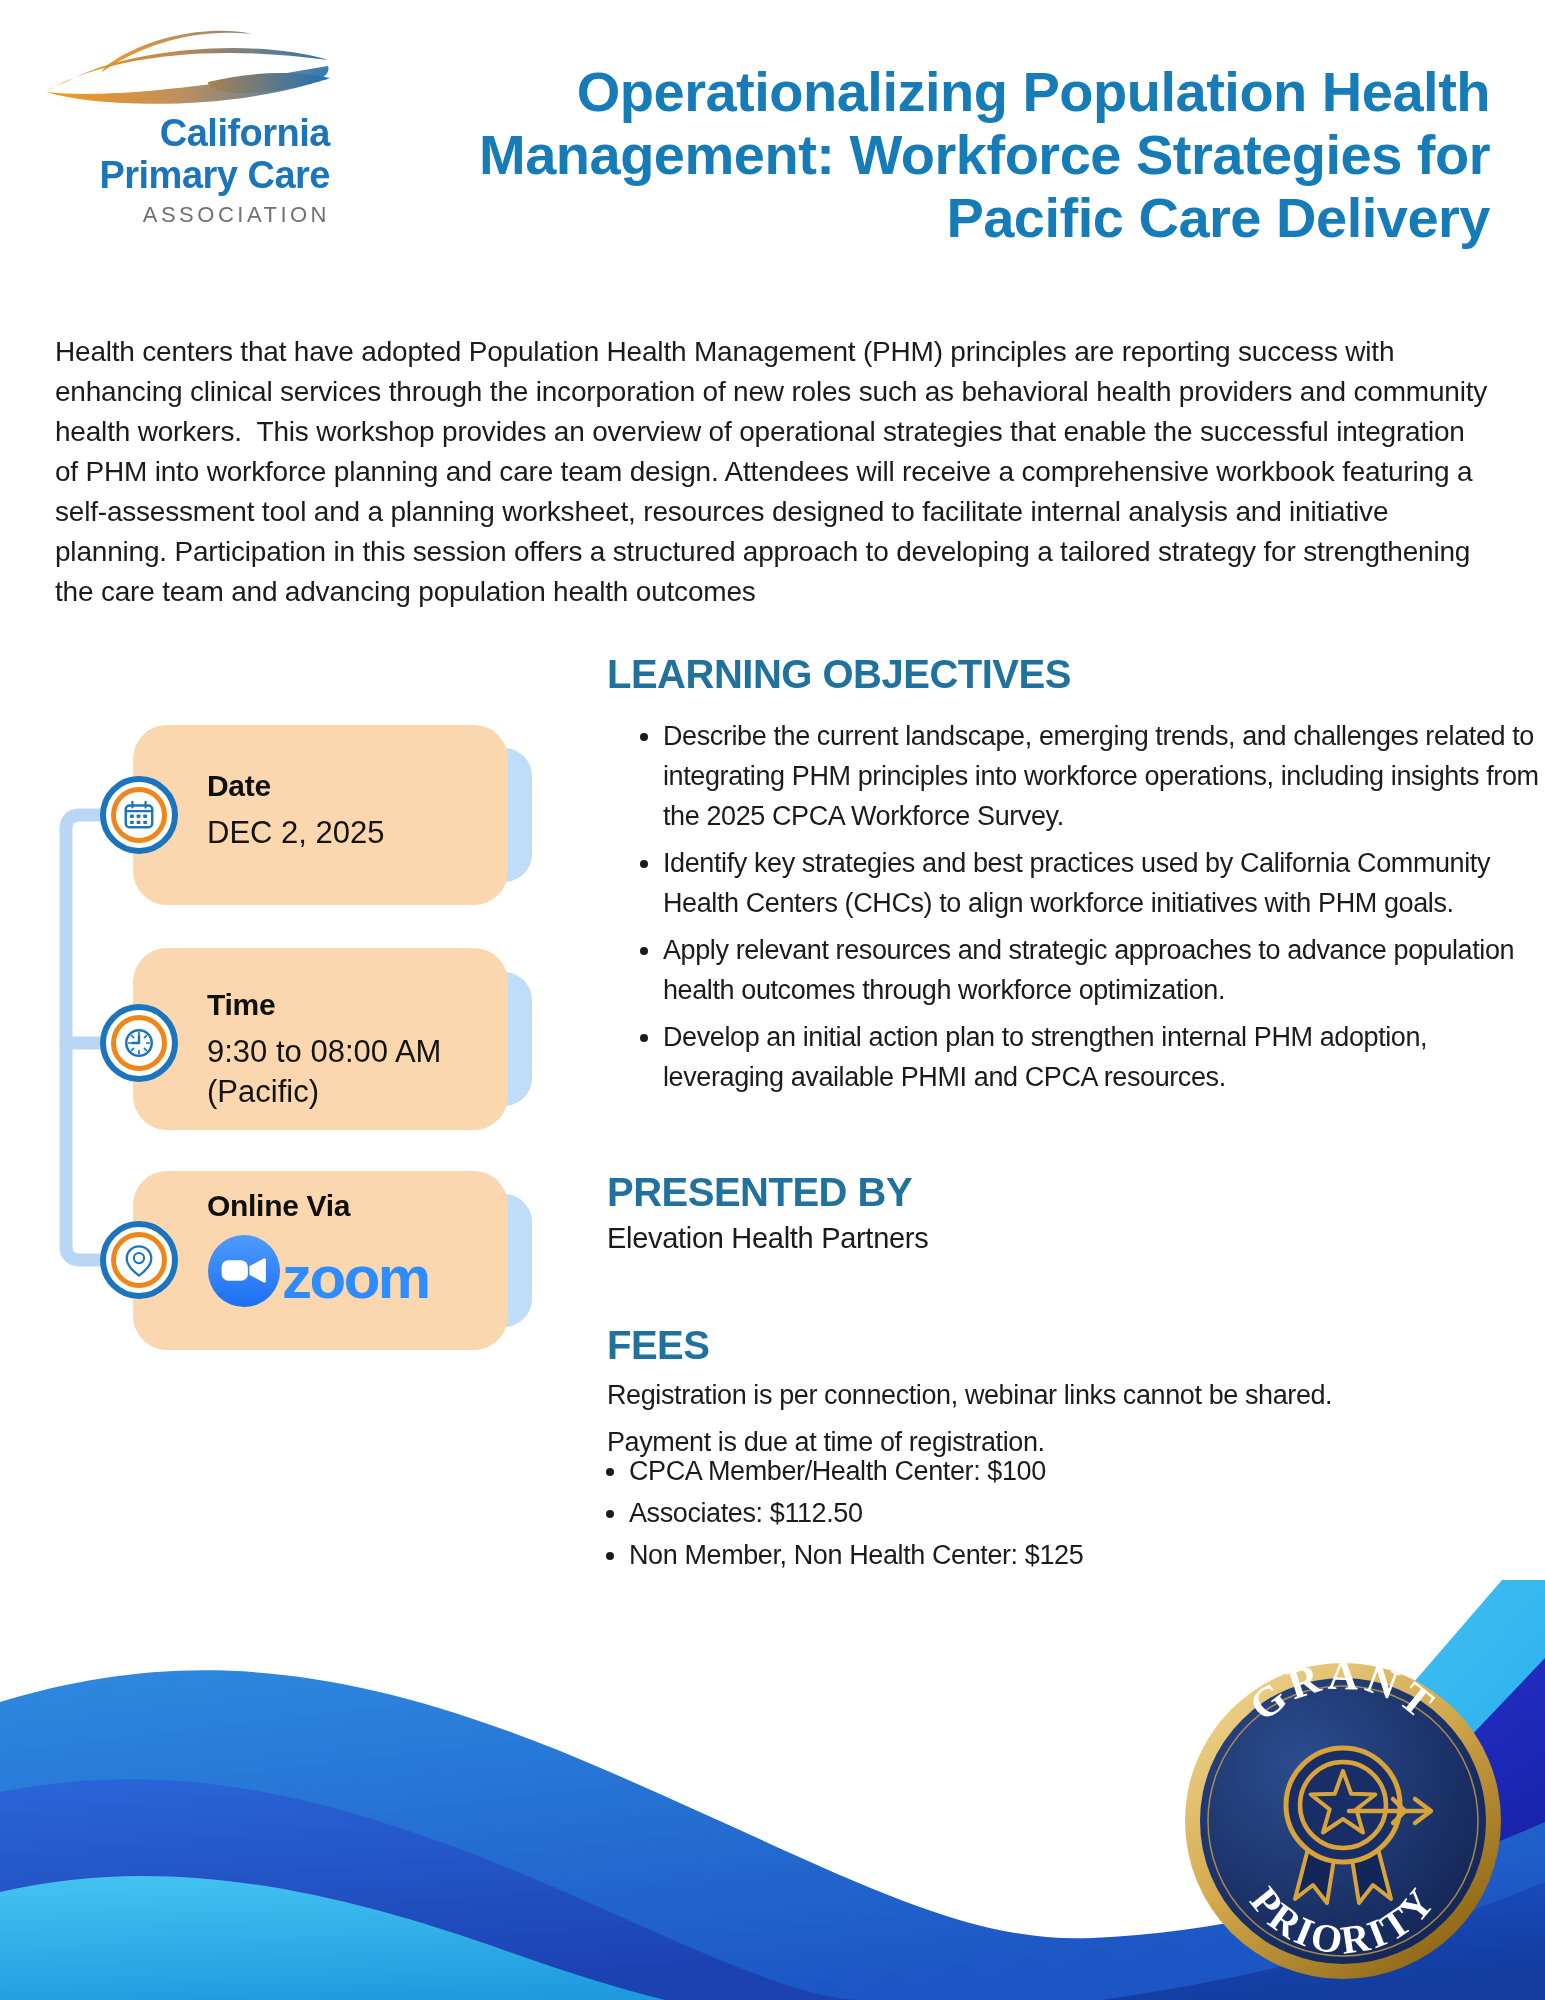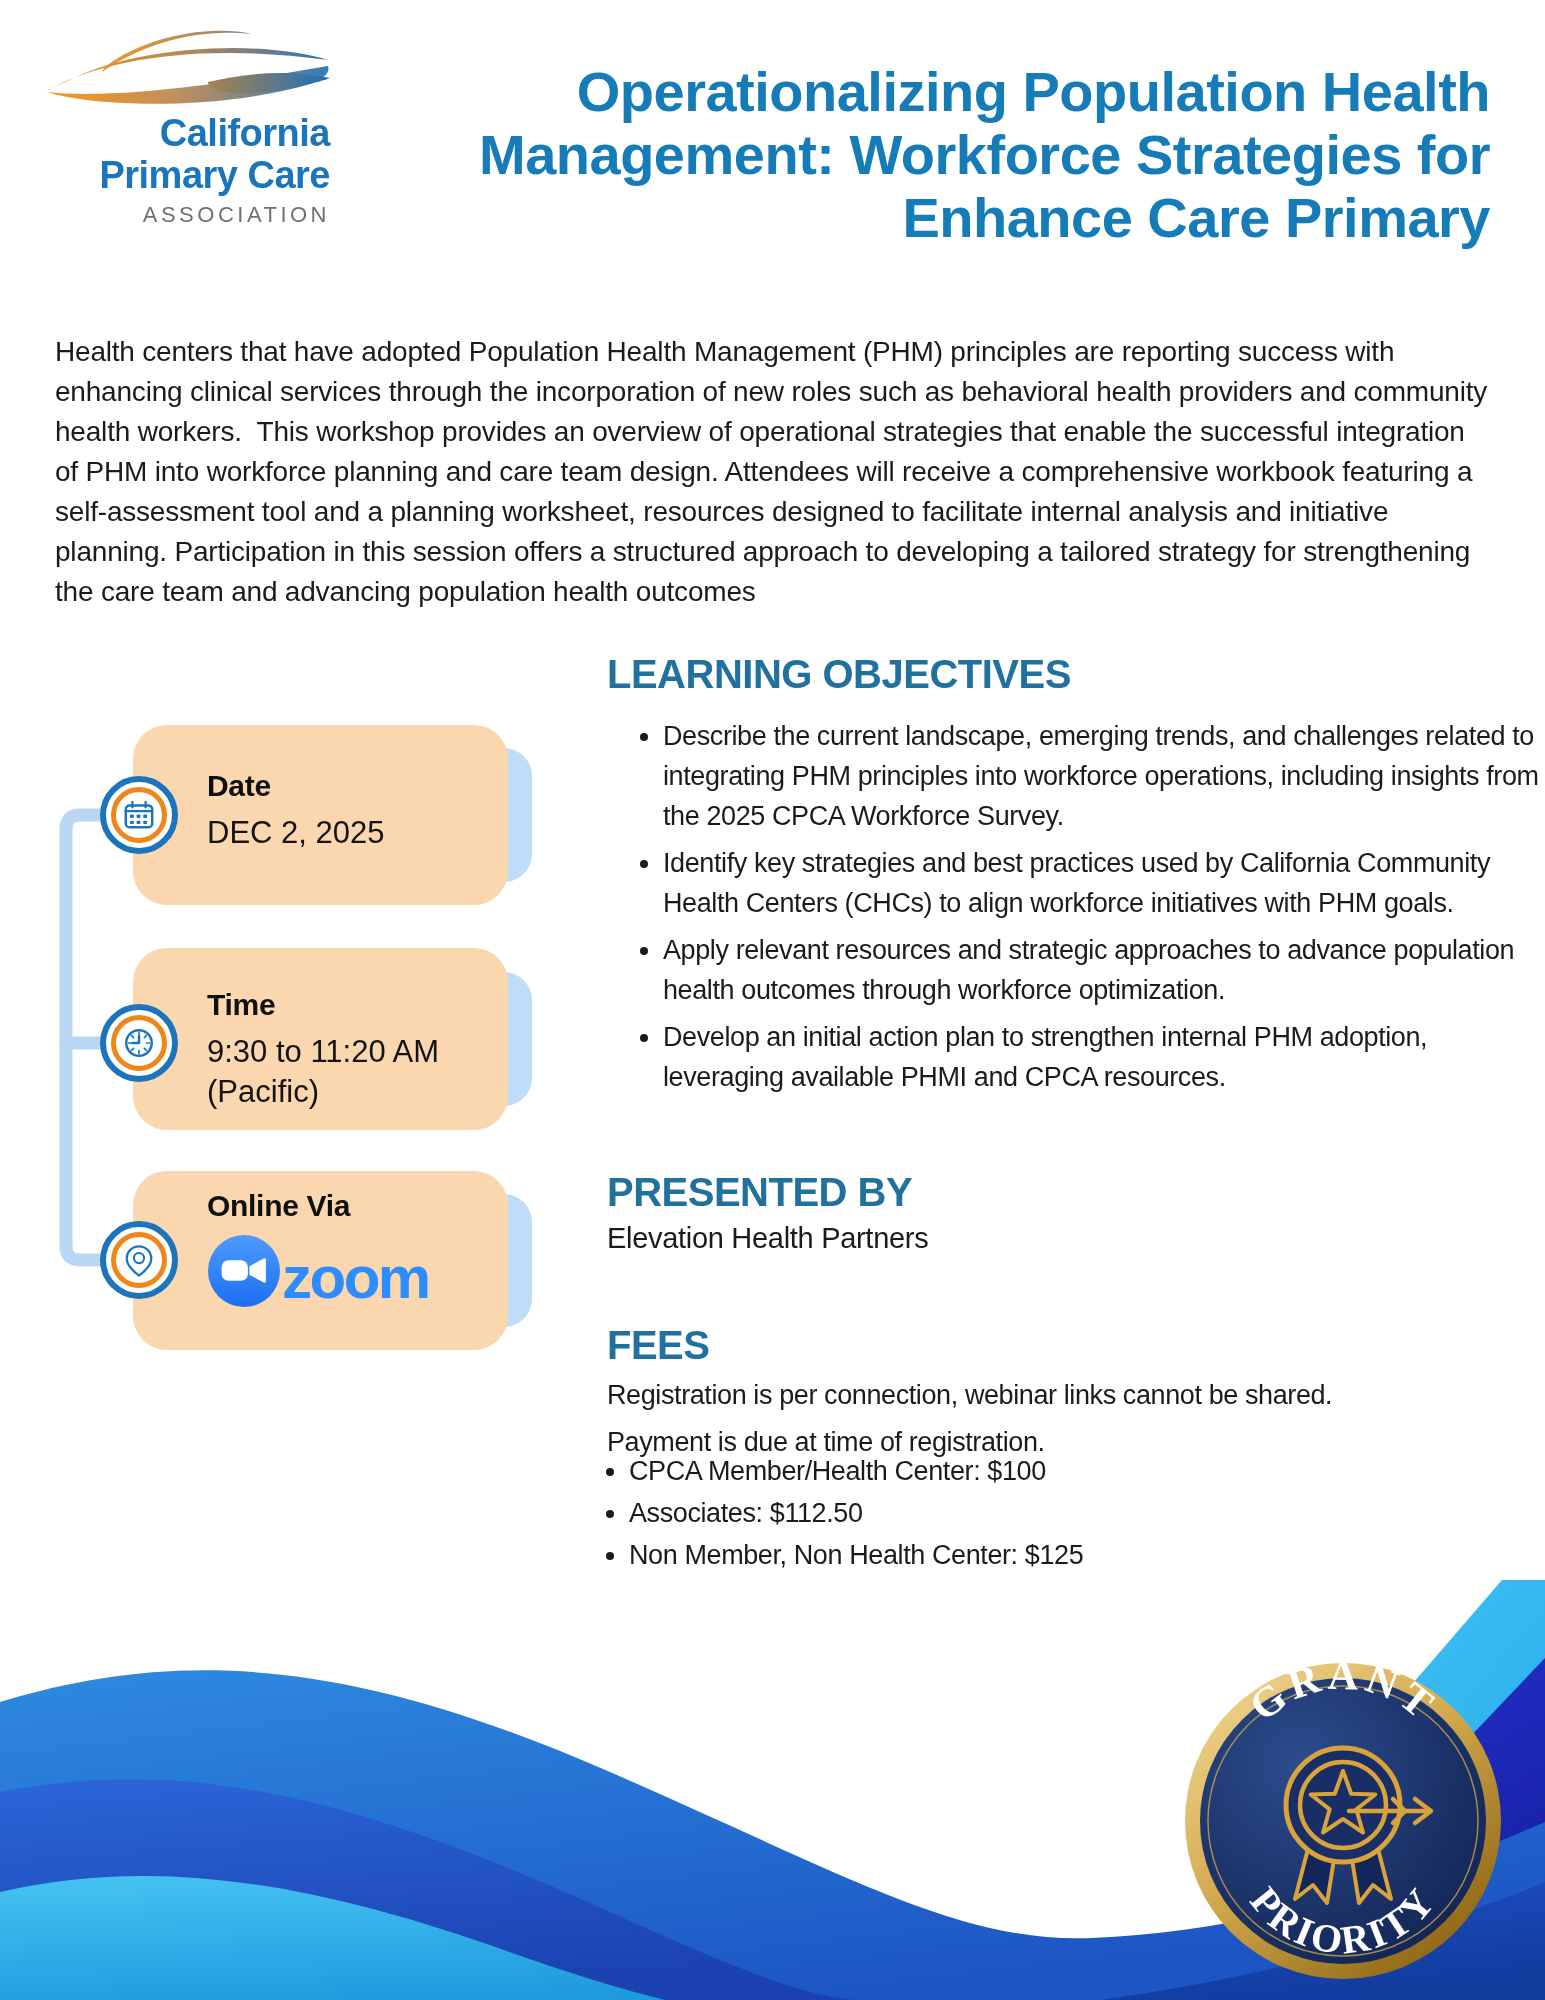--- a/index.html
+++ b/index.html
@@ -92,21 +92,21 @@
       <path d="M168,56 C210,46 252,44 290,52 C268,60 222,70 184,66 C172,64 168,60 168,56 Z" fill="url(#sw3)"></path>
     </svg>
     <div class="logo-line1">California</div>
     <div class="logo-line2">Primary Care</div>
     <div class="logo-line3">ASSOCIATION</div>
   </div>
 
   <div class="title">
     <div>Operationalizing Population Health</div>
     <div>Management: Workforce Strategies for</div>
-    <div>Enhance Care Primary</div>
+    <div>Pacific Care Delivery</div>
   </div>
 
   <div class="intro">Health centers that have adopted Population Health Management (PHM) principles are reporting success with enhancing clinical services through the incorporation of new roles such as behavioral health providers and community health workers.  This workshop provides an overview of operational strategies that enable the successful integration of PHM into workforce planning and care team design. Attendees will receive a comprehensive workbook featuring a self-assessment tool and a planning worksheet, resources designed to facilitate internal analysis and initiative planning. Participation in this session offers a structured approach to developing a tailored strategy for strengthening the care team and advancing population health outcomes</div>
 
   <div class="sec-heading h-objectives">LEARNING OBJECTIVES</div>
   <ul class="lo-list">
     <li>Describe the current landscape, emerging trends, and challenges related to integrating PHM principles into workforce operations, including insights from the 2025 CPCA Workforce Survey.</li>
     <li>Identify key strategies and best practices used by California Community Health Centers (CHCs) to align workforce initiatives with PHM goals.</li>
     <li>Apply relevant resources and strategic approaches to advance population health outcomes through workforce optimization.</li>
     <li>Develop an initial action plan to strengthen internal PHM adoption, leveraging available PHMI and CPCA resources.</li>
@@ -135,21 +135,21 @@
             <rect x="15.5" y="24" width="4" height="3.6" rx="0.8"></rect>
             <rect x="22.5" y="24" width="4" height="3.6" rx="0.8"></rect>
         </g>
       </svg>
     </div>
   </div>
 
   <div class="card-accent acc-time"></div>
   <div class="card card-time">
     <div class="card-label">Time</div>
-    <div class="card-value">9:30 to 11:20 AM (Pacific)</div>
+    <div class="card-value">9:30 to 08:00 AM (Pacific)</div>
   </div>
   <div class="icon-badge ib-time">
     <div class="icon-inner">
       <svg width="34" height="34" viewBox="0 0 36 36">
         <circle cx="18" cy="18" r="13.5" fill="none" stroke="#1B74BC" stroke-width="2.6"></circle>
         <path d="M18,7 V10 M18,26 V29 M7,18 H10 M26,18 H29 M10.2,10.2 L12.3,12.3 M23.7,23.7 L25.8,25.8 M25.8,10.2 L23.7,12.3 M10.2,25.8 L12.3,23.7" stroke="#1B74BC" stroke-width="1.8" stroke-linecap="round"></path>
         <path d="M18,18 V10.5 M18,18 H11" fill="none" stroke="#1B74BC" stroke-width="2.6" stroke-linecap="round"></path>
       </svg>
     </div>
   </div>

